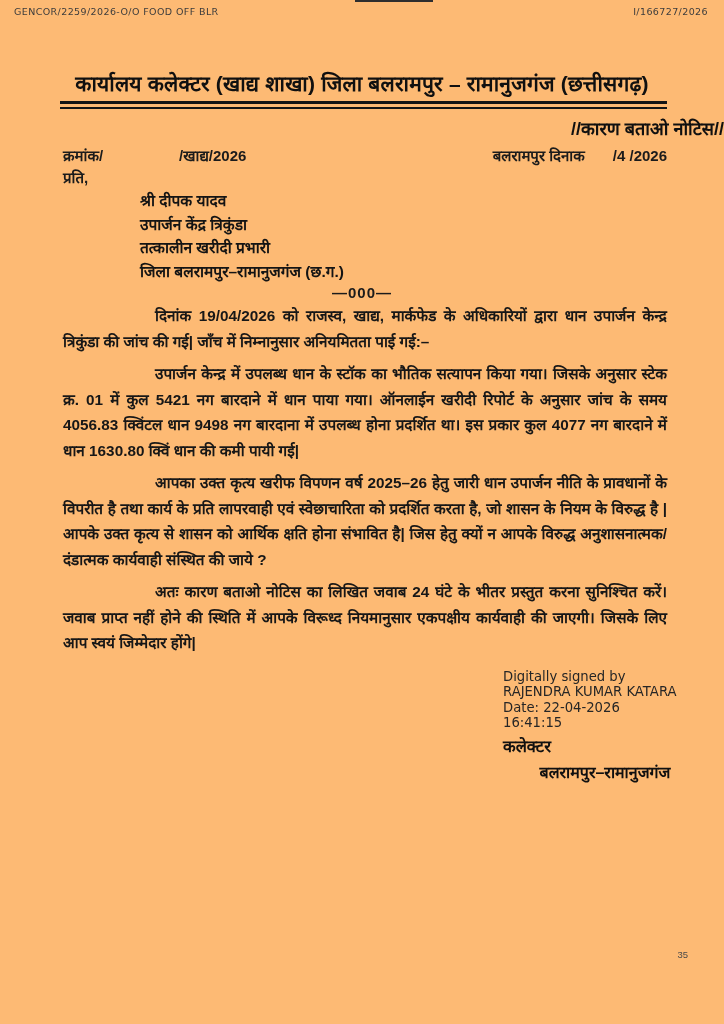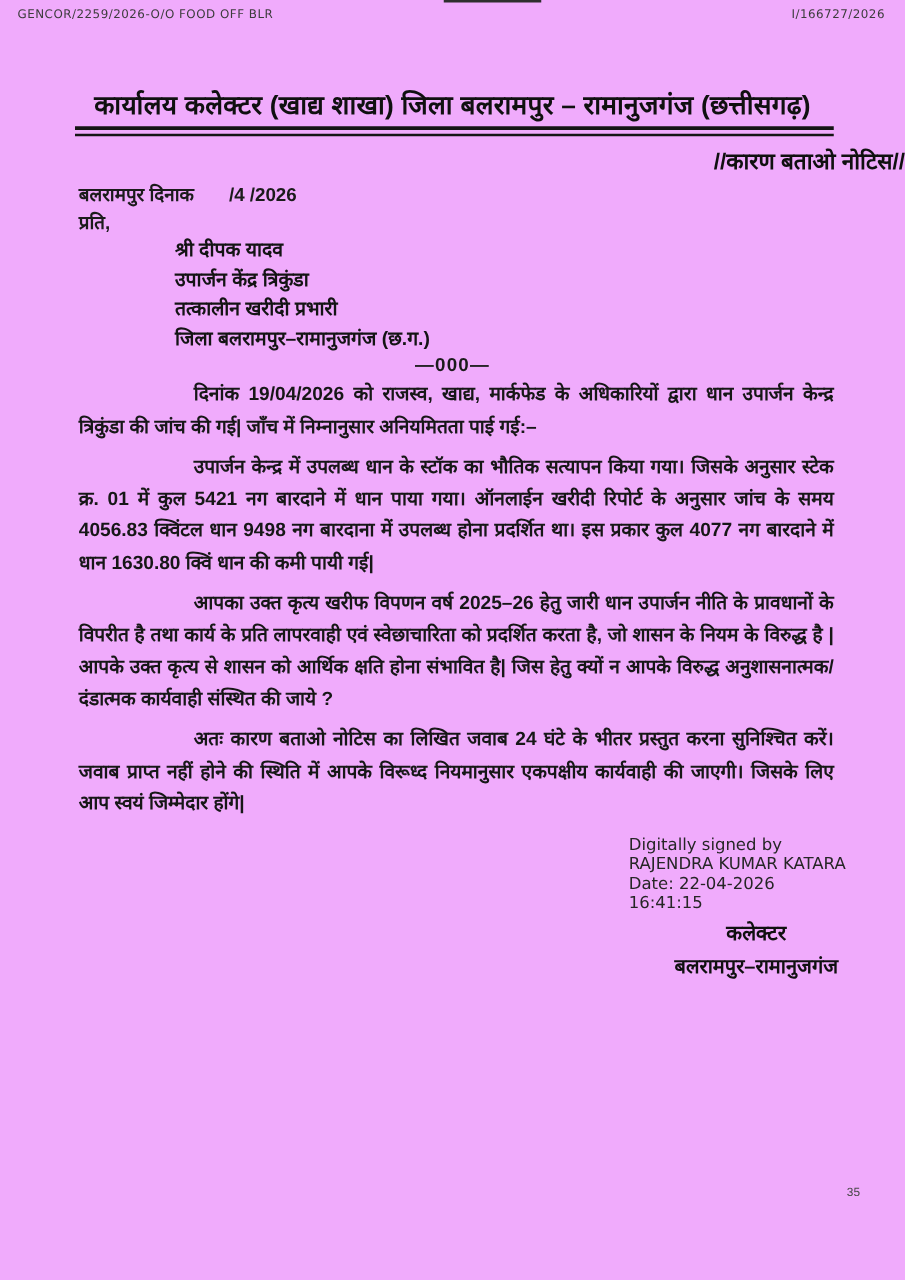--- a/index.html
+++ b/index.html
@@ -5,21 +5,21 @@
   * { margin: 0; padding: 0; box-sizing: border-box; }
   html, body { background: #ffffff; }
   body {
     width: 724px;
     height: 1024px;
     position: relative;
     font-family: "Liberation Sans", "DejaVu Sans", sans-serif;
     color: #1b1b1b;
     overflow: hidden;
   }
-  .page { position: absolute; inset: 0; background: #f0abfc; }
+  .page { position: absolute; inset: 0; background: #fdba74; }
 
   
   .scan-mark {
     position: absolute; top: 0; left: 355px; width: 78px; height: 2px;
     background: #2e2e2e;
   }
 
   .ref-header {
     display: flex; justify-content: space-between;
     padding: 6px 16px 0 14px;
@@ -79,21 +79,21 @@
   }
   .body-text p:last-child { margin-bottom: 0; }
 
   .signature-block { margin: 13px 0 0 503px; width: 204px; }
   .digital-sig div {
     font-family: "DejaVu Sans", sans-serif;
     font-size: 13.2px; line-height: 15.5px; color: #262626;
     white-space: nowrap;
   }
   .sig-designation {
-    text-align: center; font-size: 16.5px; font-weight: 700;
+    text-align: left; font-size: 16.5px; font-weight: 700;
     margin-top: 3px; color: #101010;
   }
   .sig-district {
     text-align: center; font-size: 16px; font-weight: 700;
     margin-top: 4px; color: #101010;
   }
 
   .page-number {
     position: absolute; top: 949px; right: 36px;
     font-size: 9.5px; color: #4a4a4a;
@@ -113,20 +113,23 @@
 
   <div class="letterhead">
     <div class="letterhead-title">कार्यालय कलेक्टर (खाद्य शाखा) जिला बलरामपुर – रामानुजगंज (छत्तीसगढ़)</div>
   </div>
 
   <div class="double-rule"></div>
 
   <div class="subject">//कारण बताओ नोटिस//</div>
 
   <div class="ref-row">
+    <span>
+      <span>क्रमांक/</span><span class="gap-wide"></span><span>/खाद्य/2026</span>
+    </span>
     <span>
       <span>बलरामपुर दिनाक</span><span class="gap-small"></span><span>/4 /2026</span>
     </span>
   </div>
 
   <div class="to-label">प्रति,</div>
 
   <div class="addressee">
     <div>श्री दीपक यादव</div>
     <div>उपार्जन केंद्र त्रिकुंडा</div>

